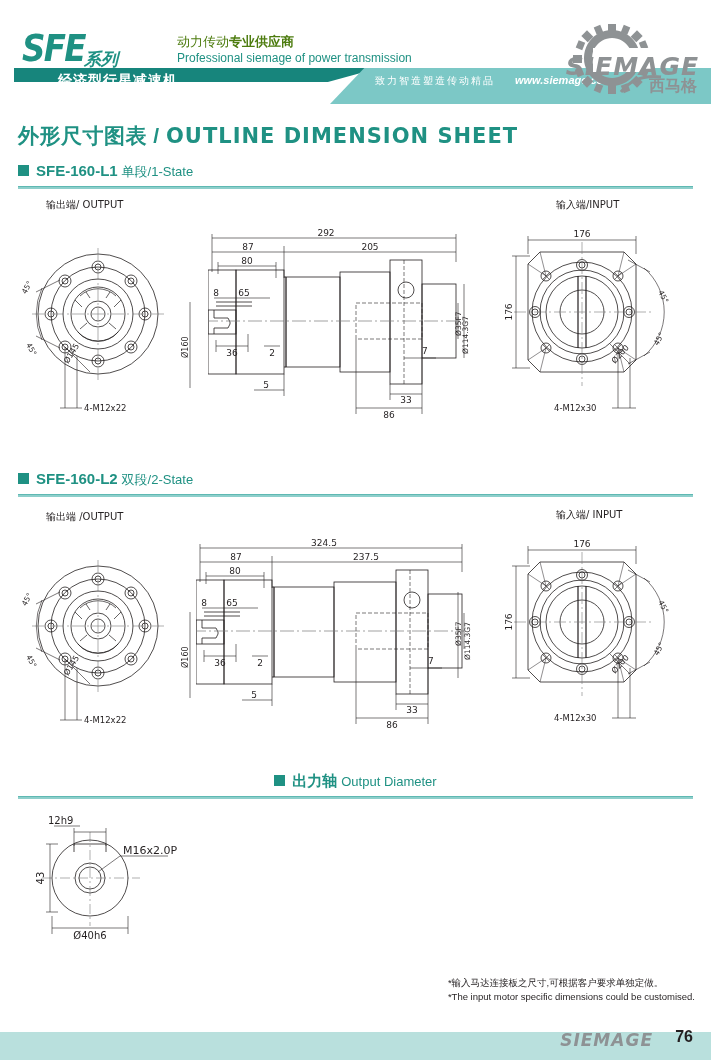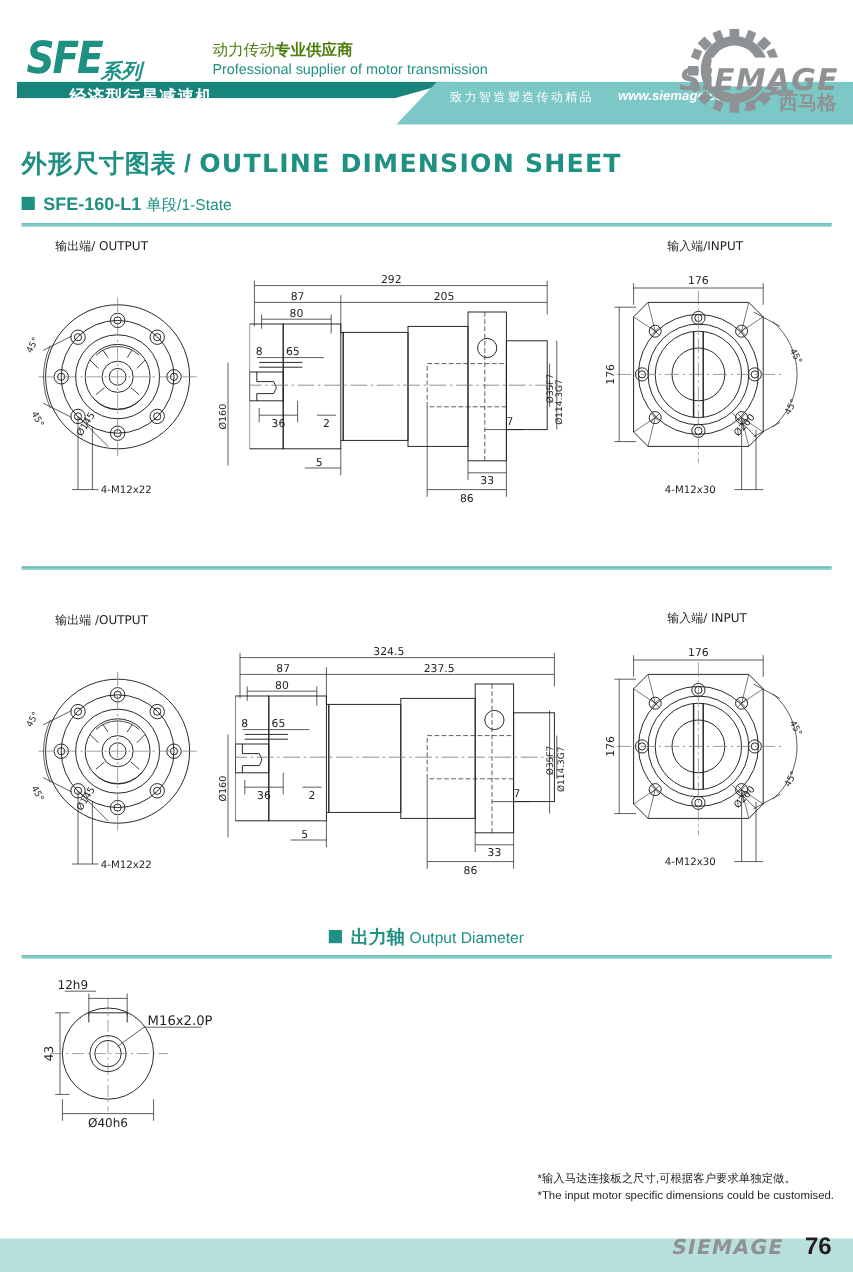--- a/index.html
+++ b/index.html
@@ -114,41 +114,41 @@
     background:#b9e0dd;
   }
   .footer-brand {
     position:absolute; right:58px; top:1030px;
     font-family:"DejaVu Sans", sans-serif;
     font-size:17px; font-weight:bold; font-style:italic; color:#8e9294;
     letter-spacing:1px;
   }
   .footer-page {
     position:absolute; right:18px; top:1028px;
-    font-size:20px; font-weight:bold; color:#231f20;
+    font-size:16px; font-weight:bold; color:#231f20;
   }
 </style>
 </head>
 <body>
 
 <div class="header">
   <div class="logo-sfe">SFE</div>
   <div class="logo-xilie">系列</div>
 
   <div class="band-dark">
     <span>经济型行星减速机</span>
   </div>
 
   <div class="band-light">
     <span class="sub-cn">致力智造塑造传动精品</span>
     <span class="sub-url">www.siemage.com</span>
   </div>
 
   <div class="slogan-cn"><span class="thin">动力传动</span><span>专业供应商</span></div>
-  <div class="slogan-en">Professional supplier of motor transmission</div>
+  <div class="slogan-en">Professional siemage of power transmission</div>
 
   <div class="brandmark">
     <svg class="gear" width="78" height="70" viewBox="0 0 78 70">
       <g fill="#8e9294">
         <path d="M39 6 A28 28 0 1 1 38.9 6 Z M39 14 A20 20 0 1 0 39.1 14 Z" fill-rule="evenodd"></path>
       </g>
       <g fill="#8e9294">
         <rect x="35" y="0" width="8" height="9"></rect>
           <rect x="35" y="61" width="8" height="9"></rect>
         <rect x="0" y="31" width="9" height="8"></rect>
@@ -415,20 +415,23 @@
     <text x="84" y="41" font-size="9" text-anchor="middle" font-family="DejaVu Sans, sans-serif" fill="#231f20">176</text>
     <text x="14" y="116" font-size="9" text-anchor="middle" font-family="DejaVu Sans, sans-serif" fill="#231f20" transform="rotate(-90 14 116)">176</text>
     <text x="160" y="96" font-size="7.5" font-family="DejaVu Sans, sans-serif" fill="#231f20" transform="rotate(62 160 96)">45°</text>
     <text x="160" y="150" font-size="7.5" font-family="DejaVu Sans, sans-serif" fill="#231f20" transform="rotate(-62 160 150)">45°</text>
     <text x="117" y="168" font-size="8" font-family="DejaVu Sans, sans-serif" fill="#231f20" transform="rotate(-48 117 168)">Ø200</text>
     <text x="56" y="215" font-size="8.5" font-family="DejaVu Sans, sans-serif" fill="#231f20">4-M12x30</text>
   </svg>
 </div>
 
 <div class="sec" style="top:470px;">
+  <div class="sec-head">
+    <span class="sq"></span><span class="model">SFE-160-L2</span> <span class="desc">双段/2-State</span>
+  </div>
   <div class="sec-rule"></div>
 </div>
 
 <div class="draw" style="left:20px; top:508px;">
   <svg width="180" height="230" viewBox="0 0 180 230">
     <text x="26" y="12" font-size="10" font-family="DejaVu Sans, sans-serif" fill="#231f20">输出端 /OUTPUT</text>
     <g stroke="#231f20" fill="none" stroke-width="0.8">
       <circle cx="78" cy="118" r="60"></circle>
       <circle cx="78" cy="118" r="47"></circle>
       <circle cx="78" cy="118" r="35"></circle>

